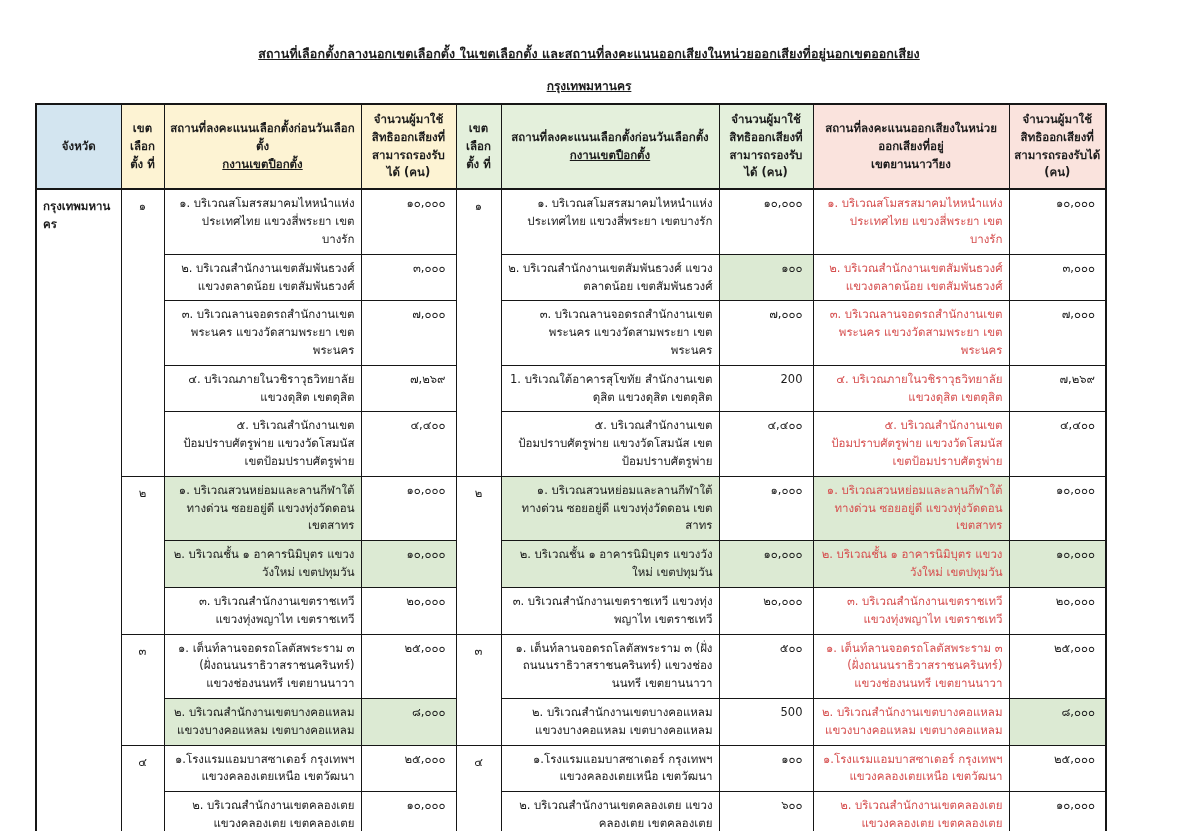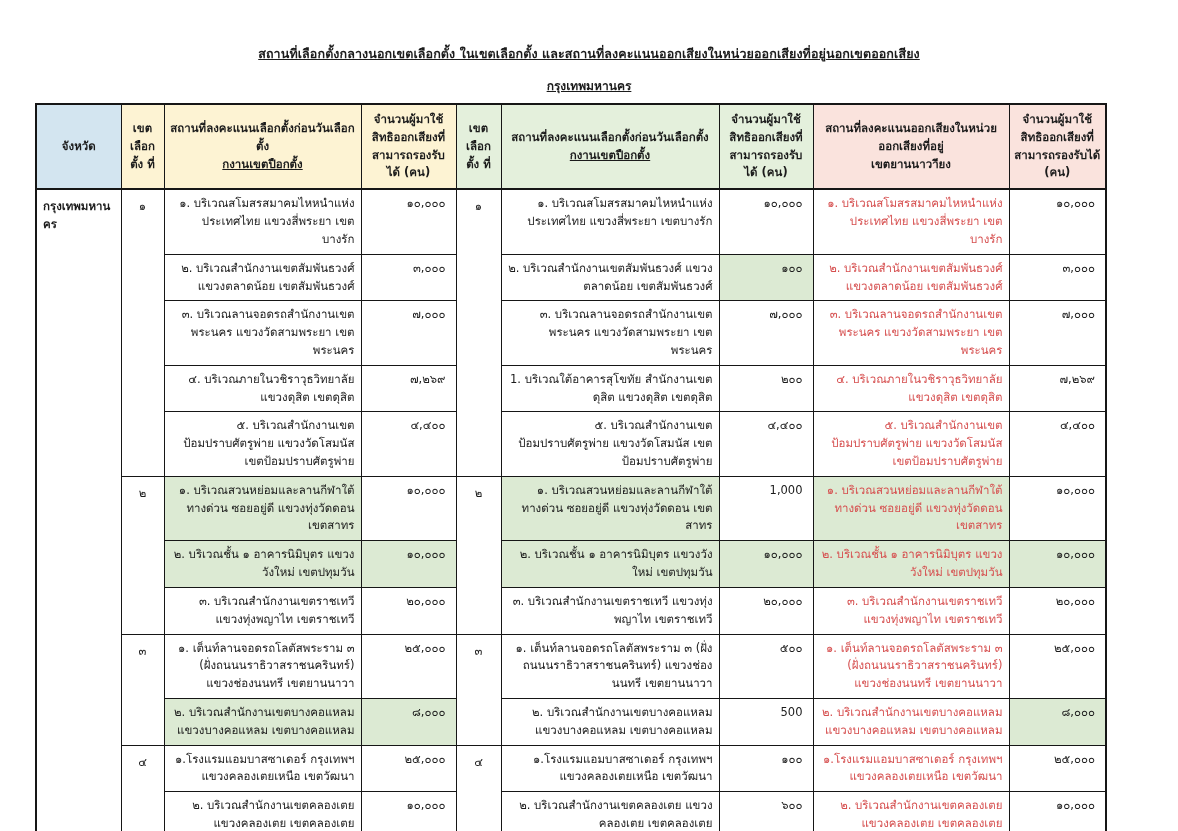--- a/index.html
+++ b/index.html
@@ -106,39 +106,39 @@
         <td class="val">๗,๐๐๐</td>
         <td class="place">๓. บริเวณลานจอดรถสำนักงานเขตพระนคร แขวงวัดสามพระยา เขตพระนคร</td>
         <td class="val">๗,๐๐๐</td>
         <td class="place red">๓. บริเวณลานจอดรถสำนักงานเขตพระนคร แขวงวัดสามพระยา เขตพระนคร</td>
         <td class="val red-sect">๗,๐๐๐</td>
       </tr>
       <tr>
         <td class="place">๔. บริเวณภายในวชิราวุธวิทยาลัย แขวงดุสิต เขตดุสิต</td>
         <td class="val">๗,๒๖๙</td>
         <td class="place">1. บริเวณใต้อาคารสุโขทัย สำนักงานเขตดุสิต แขวงดุสิต เขตดุสิต</td>
-        <td class="val">๒๐๐</td>
+        <td class="val">200</td>
         <td class="place red">๔. บริเวณภายในวชิราวุธวิทยาลัย แขวงดุสิต เขตดุสิต</td>
         <td class="val red-sect">๗,๒๖๙</td>
       </tr>
       <tr>
         <td class="place">๕. บริเวณสำนักงานเขตป้อมปราบศัตรูพ่าย แขวงวัดโสมนัส เขตป้อมปราบศัตรูพ่าย</td>
         <td class="val">๔,๔๐๐</td>
         <td class="place">๕. บริเวณสำนักงานเขตป้อมปราบศัตรูพ่าย แขวงวัดโสมนัส เขตป้อมปราบศัตรูพ่าย</td>
         <td class="val">๔,๔๐๐</td>
         <td class="place red">๕. บริเวณสำนักงานเขตป้อมปราบศัตรูพ่าย แขวงวัดโสมนัส เขตป้อมปราบศัตรูพ่าย</td>
         <td class="val red-sect">๔,๔๐๐</td>
       </tr>
       <tr>
         <td class="zone" rowspan="3">๒</td>
         <td class="place hl">๑. บริเวณสวนหย่อมและลานกีฬาใต้ทางด่วน ซอยอยู่ดี แขวงทุ่งวัดดอน เขตสาทร</td>
         <td class="val">๑๐,๐๐๐</td>
         <td class="zone" rowspan="3">๒</td>
         <td class="place hl">๑. บริเวณสวนหย่อมและลานกีฬาใต้ทางด่วน ซอยอยู่ดี แขวงทุ่งวัดดอน เขตสาทร</td>
-        <td class="val">1,000</td>
+        <td class="val">๑,๐๐๐</td>
         <td class="place red hl">๑. บริเวณสวนหย่อมและลานกีฬาใต้ทางด่วน ซอยอยู่ดี แขวงทุ่งวัดดอน เขตสาทร</td>
         <td class="val red-sect">๑๐,๐๐๐</td>
       </tr>
       <tr>
         <td class="place hl">๒. บริเวณชั้น ๑ อาคารนิมิบุตร แขวงวังใหม่ เขตปทุมวัน</td>
         <td class="val hl">๑๐,๐๐๐</td>
         <td class="place hl">๒. บริเวณชั้น ๑ อาคารนิมิบุตร แขวงวังใหม่ เขตปทุมวัน</td>
         <td class="val hl">๑๐,๐๐๐</td>
         <td class="place red hl">๒. บริเวณชั้น ๑ อาคารนิมิบุตร แขวงวังใหม่ เขตปทุมวัน</td>
         <td class="val red-sect hl">๑๐,๐๐๐</td>

